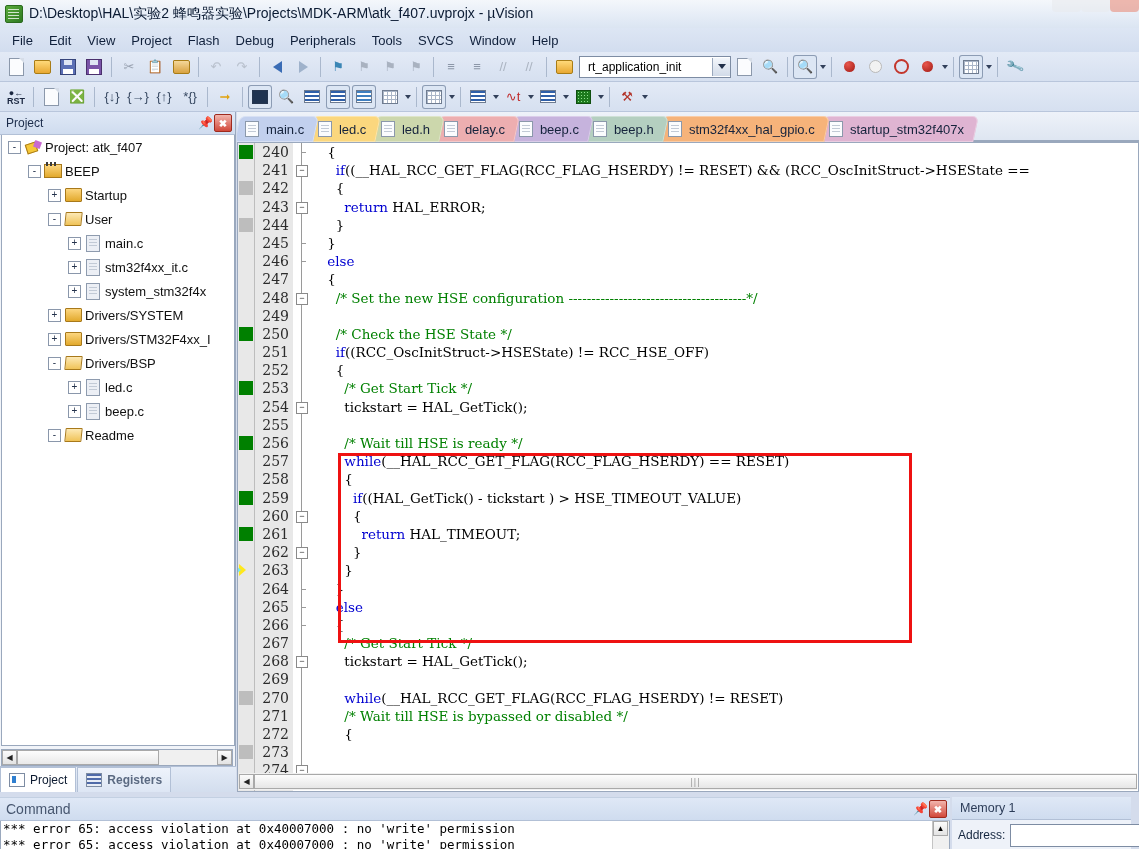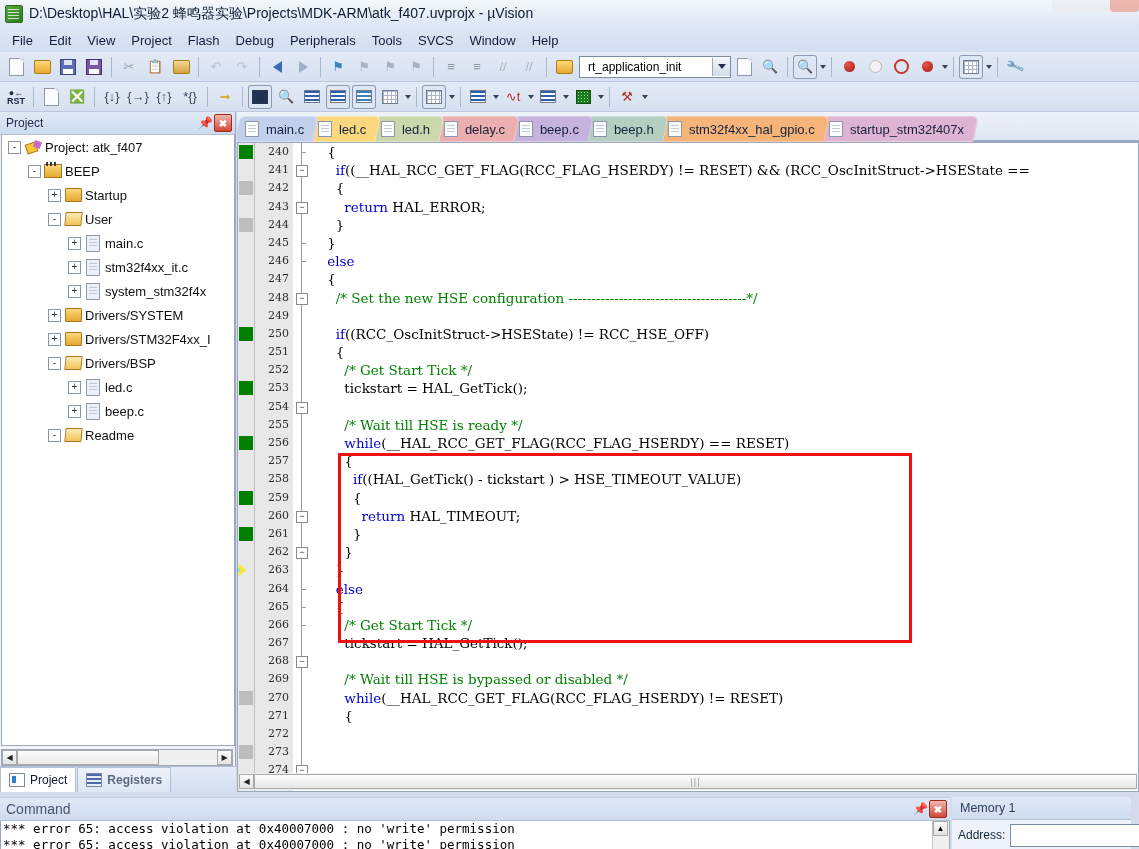--- a/index.html
+++ b/index.html
@@ -183,21 +183,21 @@
     position:absolute;left:0;top:30px;right:0;bottom:0;background:#fff;
     border:1px solid #9aa8bd;box-sizing:border-box;overflow:hidden;
   }
   .gutter{position:absolute;left:0;top:0;width:16px;bottom:0;background:#e8e8e8;border-right:1px solid #bdbdbd;}
   .numcol{position:absolute;left:17px;top:0;width:38px;bottom:0;background:#e8e8e8;}
   .foldcol{position:absolute;left:57px;top:0;width:14px;bottom:0;background:#fff;}
   .codecol{position:absolute;left:72px;top:0;right:0;bottom:0;background:#fff;overflow:hidden;}
   .crow{height:18.2px;line-height:18.2px;white-space:pre;font-family:"DejaVu Serif",serif;font-size:13.5px;}
   .num{
     height:18.2px;line-height:18.2px;text-align:right;padding-right:4px;
-    font-family:"DejaVu Serif",serif;font-size:11px;color:#2b2b2b;box-sizing:border-box;
+    font-family:"DejaVu Serif",serif;font-size:14px;color:#2b2b2b;box-sizing:border-box;
   }
   .mk{height:18.2px;position:relative;}
   .mk.green:after{content:"";position:absolute;left:1px;top:2px;width:14px;height:14px;background:#008000;}
   .mk.gray:after{content:"";position:absolute;left:1px;top:2px;width:14px;height:14px;background:#bdbdbd;}
   .mk.arrow:after{
     content:"";position:absolute;left:1px;top:3px;width:0;height:0;
     border-top:6px solid transparent;border-bottom:6px solid transparent;border-left:7px solid #ffe81c;
   }
   .mk.arrow:before{
     content:"";position:absolute;left:-4px;top:3px;width:0;height:0;z-index:1;
@@ -825,41 +825,42 @@
           <div class="crow">    {</div>
           <div class="crow">      <span class="kw">if</span>((__HAL_RCC_GET_FLAG(RCC_FLAG_HSERDY) != RESET) &amp;&amp; (RCC_OscInitStruct-&gt;HSEState ==</div>
           <div class="crow">      {</div>
           <div class="crow">        <span class="kw">return</span> HAL_ERROR;</div>
           <div class="crow">      }</div>
           <div class="crow">    }</div>
           <div class="crow">    <span class="kw">else</span></div>
           <div class="crow">    {</div>
           <div class="crow">      <span class="cm">/* Set the new HSE configuration ---------------------------------------*/</span></div>
           <div class="crow">&nbsp;</div>
+          <div class="crow">      <span class="cm">/* Check the HSE State */</span></div>
           <div class="crow">      <span class="kw">if</span>((RCC_OscInitStruct-&gt;HSEState) != RCC_HSE_OFF)</div>
           <div class="crow">      {</div>
           <div class="crow">        <span class="cm">/* Get Start Tick */</span></div>
           <div class="crow">        tickstart = HAL_GetTick();</div>
           <div class="crow">&nbsp;</div>
           <div class="crow">        <span class="cm">/* Wait till HSE is ready */</span></div>
           <div class="crow">        <span class="kw">while</span>(__HAL_RCC_GET_FLAG(RCC_FLAG_HSERDY) == RESET)</div>
           <div class="crow">        {</div>
           <div class="crow">          <span class="kw">if</span>((HAL_GetTick() - tickstart ) &gt; HSE_TIMEOUT_VALUE)</div>
           <div class="crow">          {</div>
           <div class="crow">            <span class="kw">return</span> HAL_TIMEOUT;</div>
           <div class="crow">          }</div>
           <div class="crow">        }</div>
           <div class="crow">      }</div>
           <div class="crow">      <span class="kw">else</span></div>
           <div class="crow">      {</div>
           <div class="crow">        <span class="cm">/* Get Start Tick */</span></div>
           <div class="crow">        tickstart = HAL_GetTick();</div>
           <div class="crow">&nbsp;</div>
+          <div class="crow">        <span class="kw">while</span>(__HAL_RCC_GET_FLAG(RCC_FLAG_HSERDY) != RESET)</div>
           <div class="crow">        <span class="cm">/* Wait till HSE is bypassed or disabled */</span></div>
-          <div class="crow">        <span class="kw">while</span>(__HAL_RCC_GET_FLAG(RCC_FLAG_HSERDY) != RESET)</div>
           <div class="crow">        {</div>
         </div>
       <div class="redbox" id="redbox" style="border-color: rgb(238, 17, 17); left: 100px; width: 568px; top: 310.4px; height: 184px;"></div>
       <div class="hscroll">
         <div class="hs-btn">◀</div>
         <div class="hs-thumb">
           <span>|||</span>
         </div>
       </div>
     </div>

